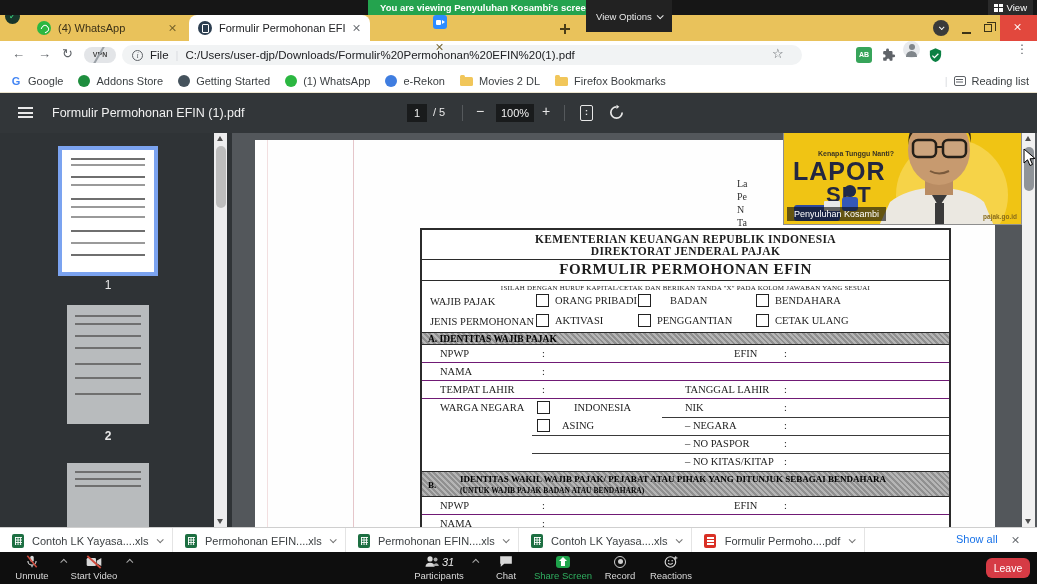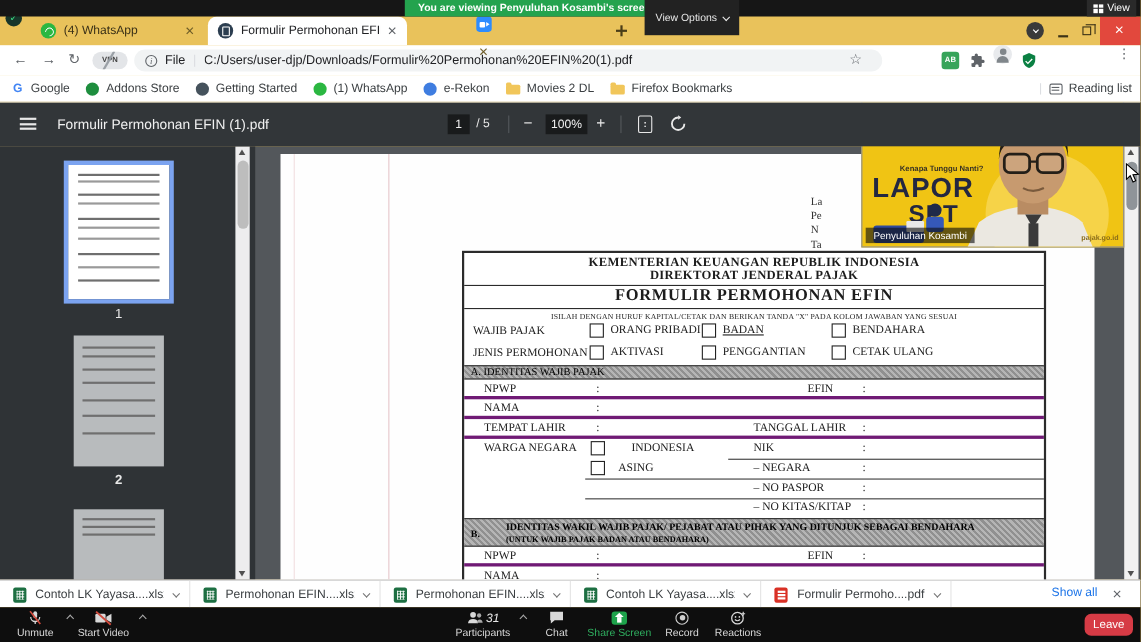--- a/index.html
+++ b/index.html
@@ -133,26 +133,26 @@
   .fdiv { border-top:1.3px solid #2b2b2b; }
   .ftitle { text-align:center; font-weight:bold; font-size:15px; letter-spacing:0.6px; padding:1px 0 2px; }
   .finstr { text-align:center; font-size:7px; padding-top:3px; letter-spacing:0.2px; }
   .frow-cb { position:relative; height:20px; font-size:10.5px; }
   .frow-cb .lbl { position:absolute; left:8px; top:4px; }
   .cbx { position:absolute; top:2px; width:13px; height:13px; border:1.3px solid #222; background:#fff; }
   .cbl { position:absolute; top:3px; }
   .secbar { position:relative; background:#adadad;
             background-image:repeating-linear-gradient(45deg, rgba(90,90,90,.35) 0 2px, rgba(200,200,200,.3) 2px 4px);
             border-top:1.3px solid #2b2b2b; border-bottom:1.3px solid #2b2b2b; color:#000; }
-  .secbar.a { height:13px; font-size:9.5px; font-weight:normal; line-height:12px; padding-left:6px; }
+  .secbar.a { height:13px; font-size:9.5px; font-weight:bold; line-height:12px; padding-left:6px; }
   .secbar.b { height:26px; font-size:9px; }
   .secbar.b .bpfx { position:absolute; left:6px; top:8px; font-weight:bold; }
   .secbar.b .l1 { position:absolute; left:38px; top:2px; font-weight:bold; }
   .secbar.b .l2 { position:absolute; left:38px; top:14px; font-size:7.5px; font-weight:bold; }
-  .frow { position:relative; height:18px; font-size:10.5px; border-bottom:3px solid #701a75; }
+  .frow { position:relative; height:18px; font-size:10.5px; border-bottom:1px solid #701a75; }
   .frow.noline { border-bottom:none; }
   .fl  { position:absolute; left:18px; top:3px; }
   .fc1 { position:absolute; left:120px; top:3px; }
   .frl { position:absolute; left:263px; top:3px;text-align:center; }
   .frl2{ position:absolute; left:312px; top:3px; }
   .frc { position:absolute; left:362px; top:3px; }
   .halfline { position:absolute; left:240px; right:0; bottom:-1px; border-bottom:1px solid #3a3a3a; }
 
   
   .video { position:absolute; left:783px; top:88px; width:239px; height:137px; background:#f0c414; z-index:50;
@@ -395,21 +395,21 @@
       <div class="fdiv" style="margin-top:2px;"></div>
       <div class="ftitle">FORMULIR PERMOHONAN EFIN</div>
       <div class="fdiv"></div>
       <div class="finstr">ISILAH DENGAN HURUF KAPITAL/CETAK DAN BERIKAN TANDA "X" PADA KOLOM JAWABAN YANG SESUAI</div>
 
       <div class="frow-cb">
         <span class="lbl">WAJIB PAJAK</span>
         <span class="cbx" style="left:114px;"></span>
         <span class="cbl" style="left:133px;">ORANG PRIBADI</span>
         <span class="cbx" style="left:216px;"></span>
-        <span class="cbl" style="left:235px;text-decoration:underline;">BADAN</span>
+        <span class="cbl" style="left:248px;">BADAN</span>
         <span class="cbx" style="left:334px;"></span>
         <span class="cbl" style="left:353px;">BENDAHARA</span>
       </div>
       <div class="frow-cb">
         <span class="lbl">JENIS PERMOHONAN</span>
         <span class="cbx" style="left:114px;"></span>
         <span class="cbl" style="left:133px;">AKTIVASI</span>
         <span class="cbx" style="left:216px;"></span>
         <span class="cbl" style="left:235px;">PENGGANTIAN</span>
         <span class="cbx" style="left:334px;"></span>

